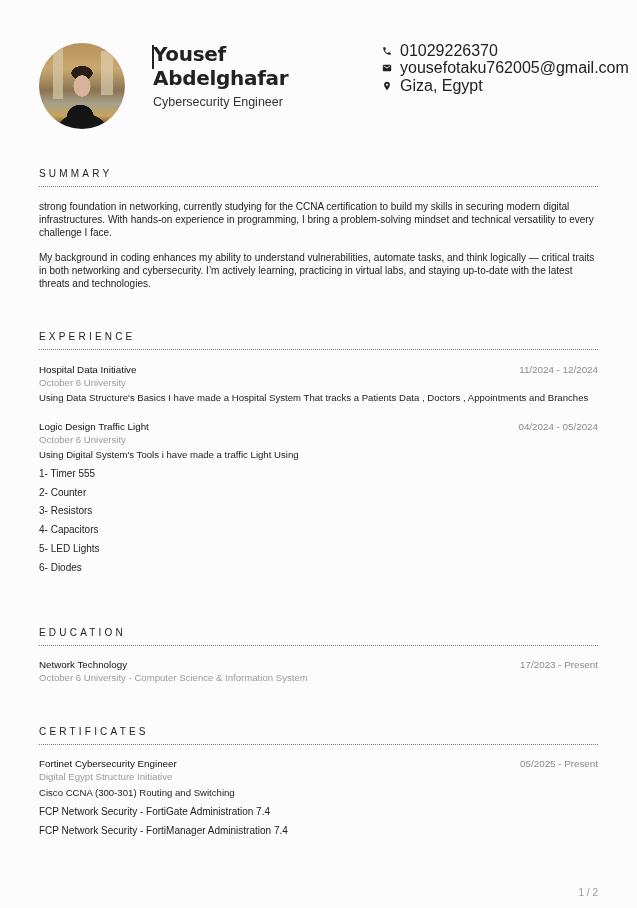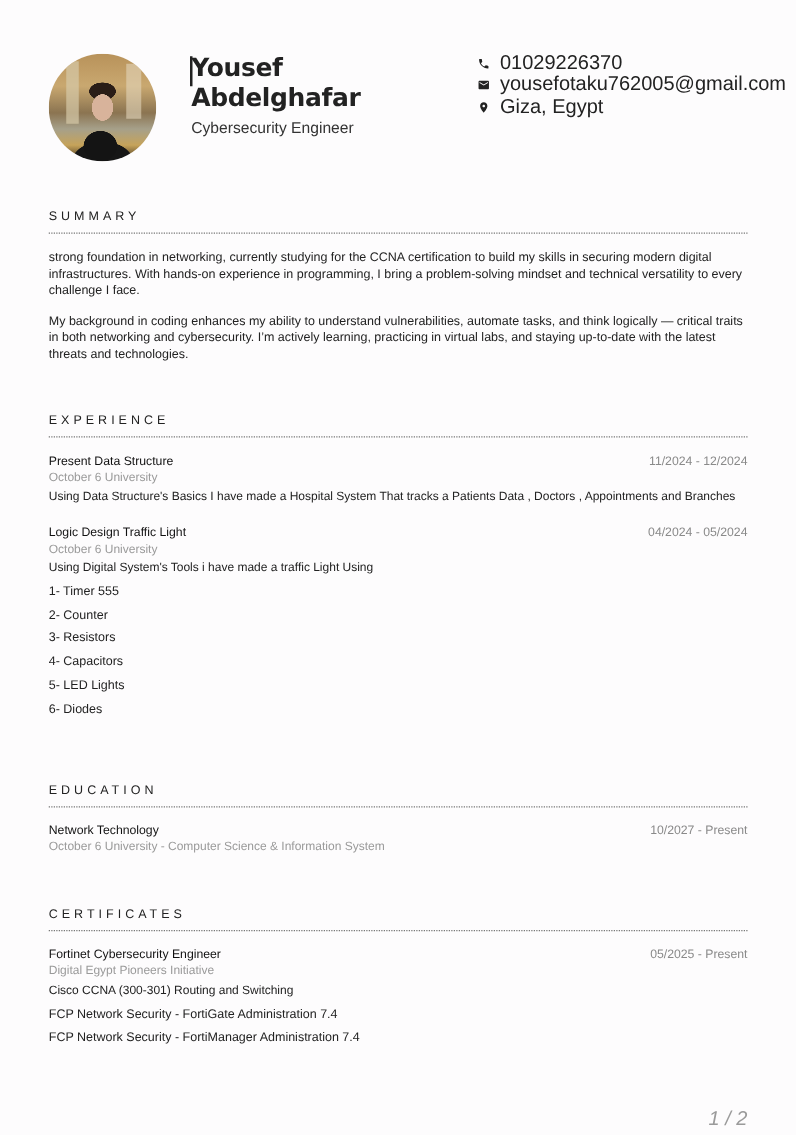--- a/index.html
+++ b/index.html
@@ -43,21 +43,21 @@
 
     .para { font-size: 10px; line-height: 13px; color: #222; }
 
     .entry { position: relative; }
     .entry-head { display: flex; justify-content: space-between; font-size: 9.8px; line-height: 13px; color: #111; }
     .entry-date { color: #8a8a8a; }
     .entry-sub { font-size: 9.6px; line-height: 13px; color: #9a9a9a; }
     .entry-text { font-size: 9.6px; line-height: 13px; color: #222; }
     .list-line { font-size: 10px; line-height: 13px; color: #222; margin-top: 5.8px; }
 
-    .page-num { position: absolute; right: 39px; top: 887px; font-size: 16px; color: #9a9a9a; font-style: italic; }
+    .page-num { position: absolute; right: 39px; top: 887px; font-size: 10px; color: #9a9a9a; }
   </style>
 </head>
 <body>
 
 <div class="header">
   <div class="avatar"></div>
 
   <div class="name-block">
     <div class="cursor"></div>
     <div class="name">Yousef</div>
@@ -93,21 +93,21 @@
   <p class="para" style="margin-top:13px;">strong foundation in networking, currently studying for the CCNA certification to build my skills in securing modern digital infrastructures. With hands-on experience in programming, I bring a problem-solving mindset and technical versatility to every challenge I face.</p>
   <p class="para" style="margin-top:12px;">My background in coding enhances my ability to understand vulnerabilities, automate tasks, and think logically — critical traits in both networking and cybersecurity. I’m actively learning, practicing in virtual labs, and staying up-to-date with the latest threats and technologies.</p>
 </div>
 
 <div class="section" style="top:331px;">
   <div class="section-title">EXPERIENCE</div>
   <div class="divider"></div>
 
   <div class="entry" style="margin-top:13px;">
     <div class="entry-head">
-      <span>Present Data Structure</span>
+      <span>Hospital Data Initiative</span>
       <span class="entry-date">11/2024 - 12/2024</span>
     </div>
     <div class="entry-sub">October 6 University</div>
     <div class="entry-text" style="margin-top:2px;">Using Data Structure's Basics I have made a Hospital System That tracks a Patients Data , Doctors , Appointments and Branches</div>
   </div>
 
   <div class="entry" style="margin-top:16px;">
     <div class="entry-head">
       <span>Logic Design Traffic Light</span>
       <span class="entry-date">04/2024 - 05/2024</span>
@@ -122,34 +122,34 @@
     <div class="list-line">6- Diodes</div>
   </div>
 </div>
 
 <div class="section" style="top:627px;">
   <div class="section-title">EDUCATION</div>
   <div class="divider"></div>
   <div class="entry" style="margin-top:12px;">
     <div class="entry-head">
       <span>Network Technology</span>
-      <span class="entry-date">10/2027 - Present</span>
+      <span class="entry-date">17/2023 - Present</span>
     </div>
     <div class="entry-sub">October 6 University - Computer Science &amp; Information System</div>
   </div>
 </div>
 
 <div class="section" style="top:726px;">
   <div class="section-title">CERTIFICATES</div>
   <div class="divider"></div>
   <div class="entry" style="margin-top:12px;">
     <div class="entry-head">
       <span>Fortinet Cybersecurity Engineer</span>
       <span class="entry-date">05/2025 - Present</span>
     </div>
-    <div class="entry-sub">Digital Egypt Pioneers Initiative</div>
+    <div class="entry-sub">Digital Egypt Structure Initiative</div>
     <div class="entry-text" style="margin-top:3px;">Cisco CCNA (300-301) Routing and Switching</div>
     <div class="list-line">FCP Network Security - FortiGate Administration 7.4</div>
     <div class="list-line">FCP Network Security - FortiManager Administration 7.4</div>
   </div>
 </div>
 
 <div class="page-num">1 / 2</div>
 
 </body></html>

